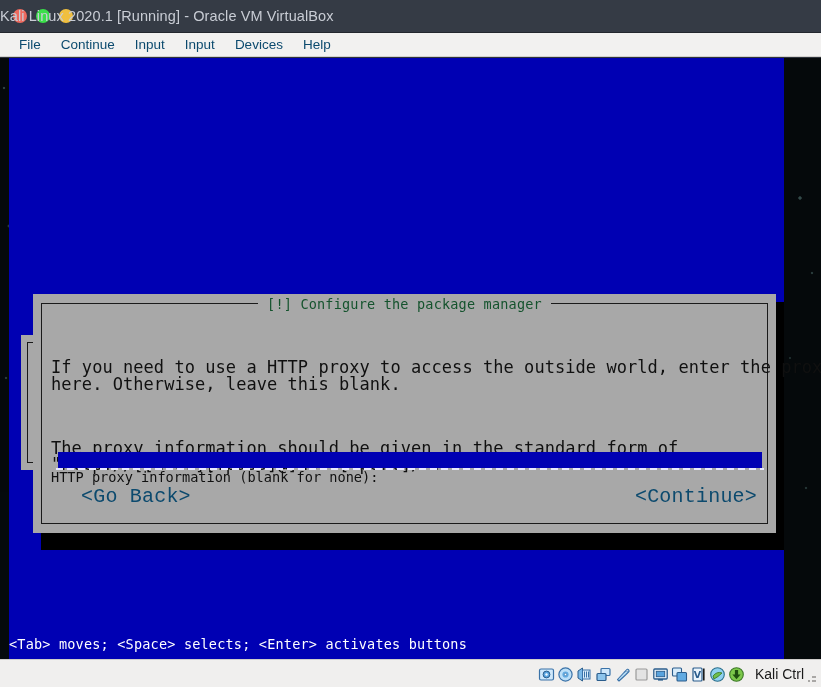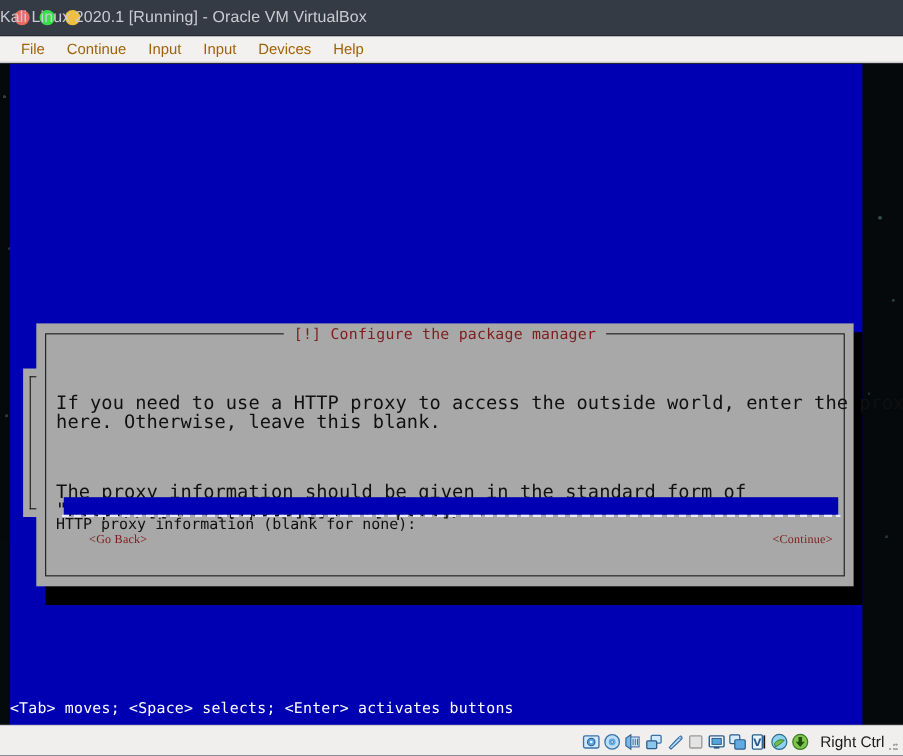--- a/index.html
+++ b/index.html
@@ -64,21 +64,21 @@
     width: 821px; height: 24px;
     background: #f2f1f0;
     border-bottom: 1px solid #d2d0ce;
     box-sizing: border-box;
     display: flex;
     align-items: center;
     padding-left: 19px;
   }
   .menu-item {
     font-size: 13.5px;
-    color: #a16207;
+    color: #0c4a6e;
     margin-right: 20px;
     white-space: nowrap;
     cursor: default;
   }
 
   
   .vm-screen {
     position: absolute;
     left: 0; top: 58px;
     width: 821px; height: 601px;
@@ -169,21 +169,21 @@
     border: 1px solid #1a1a1a;
     box-sizing: border-box;
   }
   
   .dialog-title {
     position: absolute;
     left: 0; top: 0;
     width: 743px;
     text-align: center;
     top: 2px;
-    color: #7f1d1d;
+    color: #14532d;
     font-family: "DejaVu Sans Mono", monospace;
     font-size: 13.5px;
     letter-spacing: 0.2px;
     white-space: nowrap;
     background: transparent;
   }
   .dialog-title span {
     background: #a8a8a8;
     padding: 0 9px;
   }
@@ -240,23 +240,23 @@
     background-image: repeating-linear-gradient(
       to right,
       #e8e8ff 0 7px,
       rgba(0,0,0,0) 7px 11px
     );
   }
 
   .btn {
     position: absolute;
     top: 191px;
-    color: #7f1d1d;
-    font-family: Liberation Serif, serif;
-    font-size: 11px;
+    color: #0c4a6e;
+    font-family: Liberation Mono, monospace;
+    font-size: 20px;
     letter-spacing: 0.2px;
     white-space: nowrap;
     background: transparent;
     border: none;
     padding: 0;
     cursor: default;
   }
   .btn-back    { left: 48px; }
   .btn-continue{ right: 19px; }
 
@@ -442,18 +442,18 @@
       </span>
 
       <span class="sicon">
         <svg width="17" height="17" viewBox="0 0 17 17">
           <circle cx="8.5" cy="8.5" r="6.8" fill="#7cc84a" stroke="#3d7a28" stroke-width="1.1"></circle>
           <rect x="6.9" y="4" width="3.2" height="5" fill="#1f4f10"></rect>
           <path d="M4.4 8.4 L8.5 13.2 L12.6 8.4 Z" fill="#1f4f10"></path>
         </svg>
       </span>
 
-      <span class="host-key">Right Ctrl</span>
+      <span class="host-key">Kali Ctrl</span>
     </div>
     <div class="grip"></div>
   </div>
 
 </div>
 
 </body></html>

